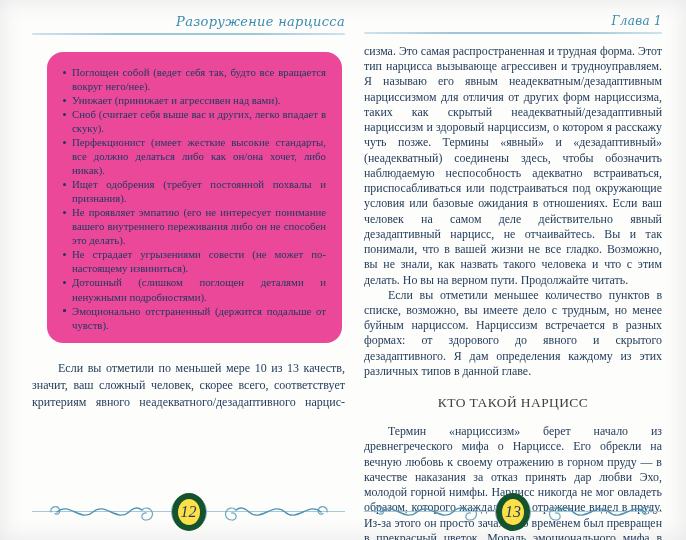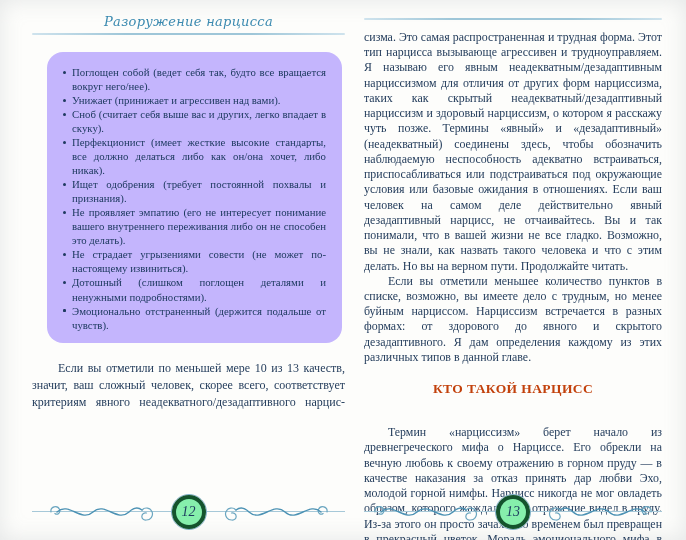--- a/index.html
+++ b/index.html
@@ -10,72 +10,72 @@
     box-shadow:inset 0 0 22px rgba(140,150,158,.22);
   }
   .page{position:absolute;top:14px;height:518px;}
   .page-left{left:32px;width:313px;}
   .page-right{left:364px;width:298px;}
 
   .running-head{
     font-family:"DejaVu Serif", serif;font-style:italic;
     color:#3b8ab0;font-size:13px;letter-spacing:.3px;
   }
-  .rh-left{text-align:center;}
+  .rh-left{text-align:right;}
   .rh-right{text-align:right;font-size:12px;}
   .head-rule{height:2px;margin-top:4px;border-radius:1px;
     background:linear-gradient(to right,#cfe3ed,#9ec6d8 30%,#9ec6d8 70%,#cfe3ed);}
 
   
   .traits-box{
     margin:17px 3px 0 15px;
-    background:#c4b5fd;
+    background:#ec4899;
     border-radius:16px;
     padding:13px 16px 11px 14px;
   }
   .traits-list{list-style:none;margin:0;padding:0;
     color:#1e3a60;font-size:10.8px;line-height:1.3;text-align:justify;}
   .traits-list li{position:relative;padding-left:11px;}
   .traits-list li .bullet{
     position:absolute;left:2px;top:5.5px;width:3px;height:3px;
     background:#1e3a60;border-radius:50%;}
 
   .body-par{margin:0;color:#243d5c;text-align:justify;}
   .closing-par{margin-top:17px;font-size:12px;line-height:1.42;
     text-indent:26px;text-align-last:justify;}
 
   .rp-par{font-size:11.9px;line-height:1.28;}
   .rp-p1{margin-top:10px;font-family:Liberation Serif, serif;}
   .indent{text-indent:24px;}
   .justify-last{text-align-last:justify;}
 
   .section-heading{
-    margin:16px 0 28px;text-align:center;
-    color:#c2410c;font-weight:bold;font-size:13.5px;letter-spacing:.4px;
+    margin:16px 0 13px;text-align:center;
+    color:#404040;font-weight:normal;font-size:13.5px;letter-spacing:.4px;
   }
 
   
   .page-footer{position:absolute;left:0;right:0;bottom:2px;height:36px;
     display:flex;align-items:center;justify-content:center;}
   .footer-line{position:absolute;left:0;right:0;top:17px;height:1px;background:#a6c8d8;}
   .orn{flex:0 0 auto;margin:0 2px;position:relative;z-index:1;}
   .orn.mirror{transform:scaleX(-1);}
   .orn path{fill:none;stroke-linecap:round;}
   .orn .wave{stroke:#4c92b4;stroke-width:1.4;}
   .orn .curl{stroke:#6ba6c0;stroke-width:1.2;}
   .page-circle{
     position:relative;z-index:2;width:34px;height:34px;margin:0 8px;
     border-radius:50%;background:#ffffff;border:1.5px solid #7fb0c7;
     display:flex;align-items:center;justify-content:center;flex:0 0 auto;
   }
   .page-circle-inner{
     width:26px;height:26px;border-radius:50%;
-    background:#86efac;border:4px solid #14532d;
+    background:#fde047;border:6px solid #14532d;
     display:flex;align-items:center;justify-content:center;
-    font-style:italic;font-size:14px;color:#1c3a5e;
+    font-style:italic;font-size:16px;color:#1c3a5e;
   }
 </style>
 </head>
 <body>
 
 <div class="spread">
 
   <section class="page page-left">
     <header>
       <div class="running-head rh-left">Разоружение нарцисса</div>
@@ -112,20 +112,21 @@
       <svg class="orn mirror" width="118" height="34" viewBox="0 0 118 34">
         <path class="curl" d="M8,17 c-1,-5.5 6.5,-7.5 8.5,-2.5 c1.3,3.2 -2,6 -4.6,4"></path>
         <path class="wave" d="M14,17 C26,6 38,28 50,17 C62,6 74,28 86,17 C90,13 95,12 99,15"></path>
         <path class="curl" d="M99,15 a6,6 0 1 1 4,10 a3.6,3.6 0 1 1 0.5,-7"></path>
       </svg>
     </footer>
   </section>
 
   <section class="page page-right">
     <header>
+      <div class="running-head rh-right">Глава 1</div>
       <div class="head-rule"></div>
     </header>
 
     <p class="body-par rp-par rp-p1">сизма. Это самая распространенная и трудная форма. Этот тип нарцисса вызывающе агрессивен и трудноуправляем. Я называю его явным неадекватным/дезадаптивным нарциссизмом для отличия от других форм нарциссизма, таких как скрытый неадекватный/дезадаптивный нарциссизм и здоровый нарциссизм, о котором я расскажу чуть позже. Термины «явный» и «дезадаптивный» (неадекватный) соединены здесь, чтобы обозначить наблюдаемую неспособность адекватно встраиваться, приспосабливаться или подстраиваться под окружающие условия или базовые ожидания в отношениях. Если ваш человек на самом деле действительно явный дезадаптивный нарцисс, не отчаивайтесь. Вы и так понимали, что в вашей жизни не все гладко. Возможно, вы не знали, как назвать такого человека и что с этим делать. Но вы на верном пути. Продолжайте читать.</p>
     <p class="body-par rp-par indent">Если вы отметили меньшее количество пунктов в списке, возможно, вы имеете дело с трудным, но менее буйным нарциссом. Нарциссизм встречается в разных формах: от здорового до явного и скрытого дезадаптивного. Я дам определения каждому из этих различных типов в данной главе.</p>
 
     <h2 class="section-heading">КТО ТАКОЙ НАРЦИСС</h2>
 
     <p class="body-par rp-par indent justify-last">Термин «нарциссизм» берет начало из древнегреческого мифа о Нарциссе. Его обрекли на вечную любовь к своему отражению в горном пруду — в качестве наказания за отказ принять дар любви Эхо, молодой горной нимфы. Нарцисс никогда не мог овладеть образом, которого жаждал и чье отражение видел в пруду. Из-за этого он просто зачах и со временем был превращен в прекрасный цветок. Мораль эмоционального мифа в том, что истинная красота и способность</p>
 

